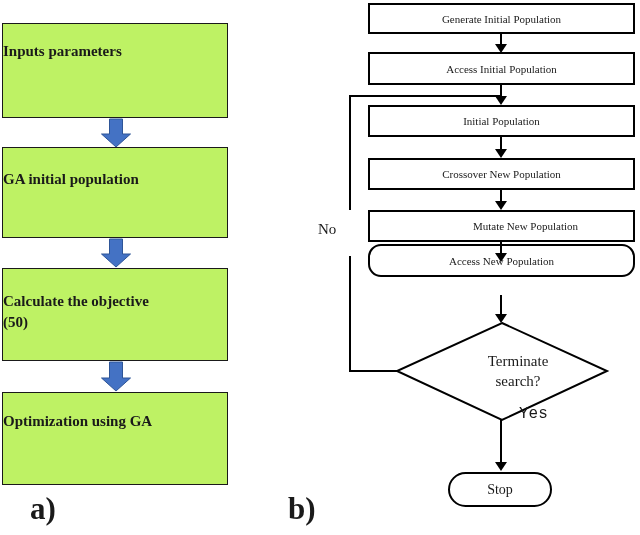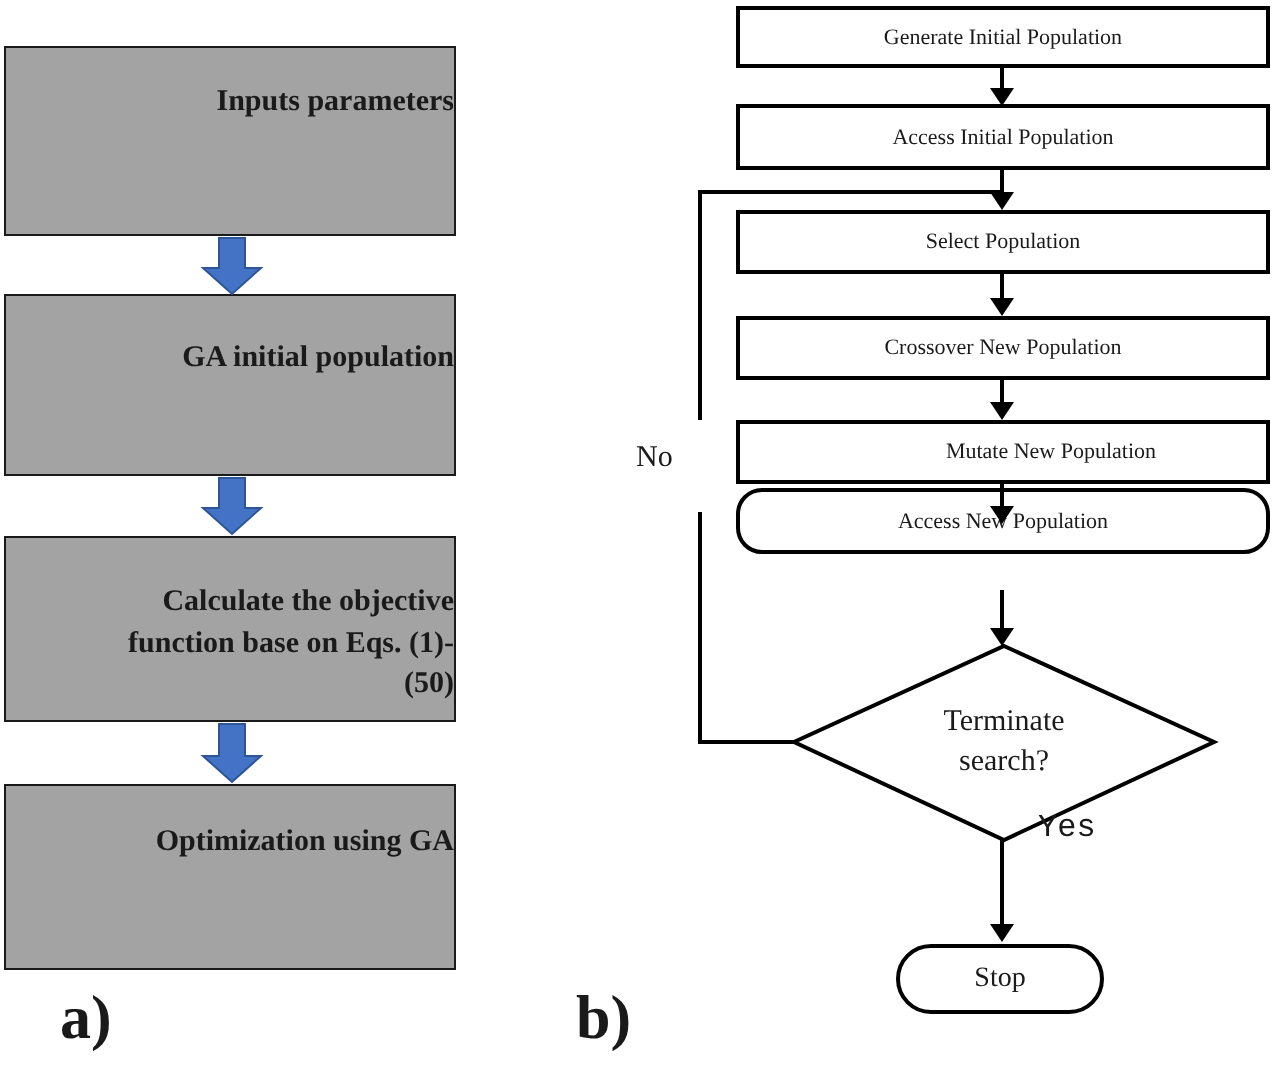--- a/index.html
+++ b/index.html
@@ -2,43 +2,43 @@
 <html><head>
 <meta charset="utf-8">
 <style>
   html,body{margin:0;padding:0;background:#ffffff;}
   .canvas{
     position:relative;width:640px;height:535px;background:#ffffff;overflow:hidden;
     font-family:"Liberation Serif","DejaVu Serif",serif;color:#1a1a1a;
   }
   
   .abox{
-    position:absolute;left:2px;width:226px;background:#a3a3a3;
-    border:1.5px solid #1a1a1a;box-sizing:border-box;text-align:right;
+    position:absolute;left:2px;width:226px;background:#bef264;
+    border:1.5px solid #1a1a1a;box-sizing:border-box;text-align:left;
   }
   .abox .aline{font-weight:bold;font-size:15px;line-height:20.5px;}
   #abox1{top:23px;height:95px;padding-top:17px;}
   #abox2{top:147px;height:91px;padding-top:21px;}
   #abox3{top:268px;height:93px;padding-top:22px;}
   #abox4{top:392px;height:93px;padding-top:18px;}
   
   .bbox{
     position:absolute;left:368px;width:267px;height:32px;background:#ffffff;
     border:2px solid #000000;box-sizing:border-box;
     display:flex;align-items:center;justify-content:center;
     font-size:11px;
   }
   #bbox1{top:3px;height:31px;}
   #bbox2{top:52px;height:33px;}
   #bbox3{top:105px;}
   #bbox4{top:158px;}
   #bbox5{top:210px;padding-left:48px;}
   #bbox6{top:244px;height:33px;border-radius:13px;}
   .decision-text{
-    position:absolute;left:432px;top:351px;width:140px;text-align:center;
+    position:absolute;left:448px;top:351px;width:140px;text-align:center;
     font-size:15px;line-height:20px;
   }
   .terminal{
     position:absolute;left:448px;top:472px;width:104px;height:35px;
     background:#ffffff;border:2.5px solid #000000;border-radius:18px;
     box-sizing:border-box;display:flex;align-items:center;justify-content:center;
     font-size:14px;
   }
   .edge-label{position:absolute;font-size:15px;}
   #no-label{left:318px;top:221px;}
@@ -57,35 +57,34 @@
 <div class="canvas">
 
   <div class="abox" id="abox1">
     <div class="aline">Inputs parameters</div>
   </div>
   <div class="abox" id="abox2">
     <div class="aline">GA initial population</div>
   </div>
   <div class="abox" id="abox3">
     <div class="aline">Calculate the objective</div>
-    <div class="aline">function base on Eqs. (1)-</div>
     <div class="aline">(50)</div>
   </div>
   <div class="abox" id="abox4">
     <div class="aline">Optimization using GA</div>
   </div>
 
   <div class="bbox" id="bbox1">
     <span>Generate Initial Population</span>
   </div>
   <div class="bbox" id="bbox2">
     <span>Access Initial Population</span>
   </div>
   <div class="bbox" id="bbox3">
-    <span>Select Population</span>
+    <span>Initial Population</span>
   </div>
   <div class="bbox" id="bbox4">
     <span>Crossover New Population</span>
   </div>
   <div class="bbox" id="bbox5">
     <span>Mutate New Population</span>
   </div>
   <div class="bbox" id="bbox6">
     <span>Access New Population</span>
   </div>

